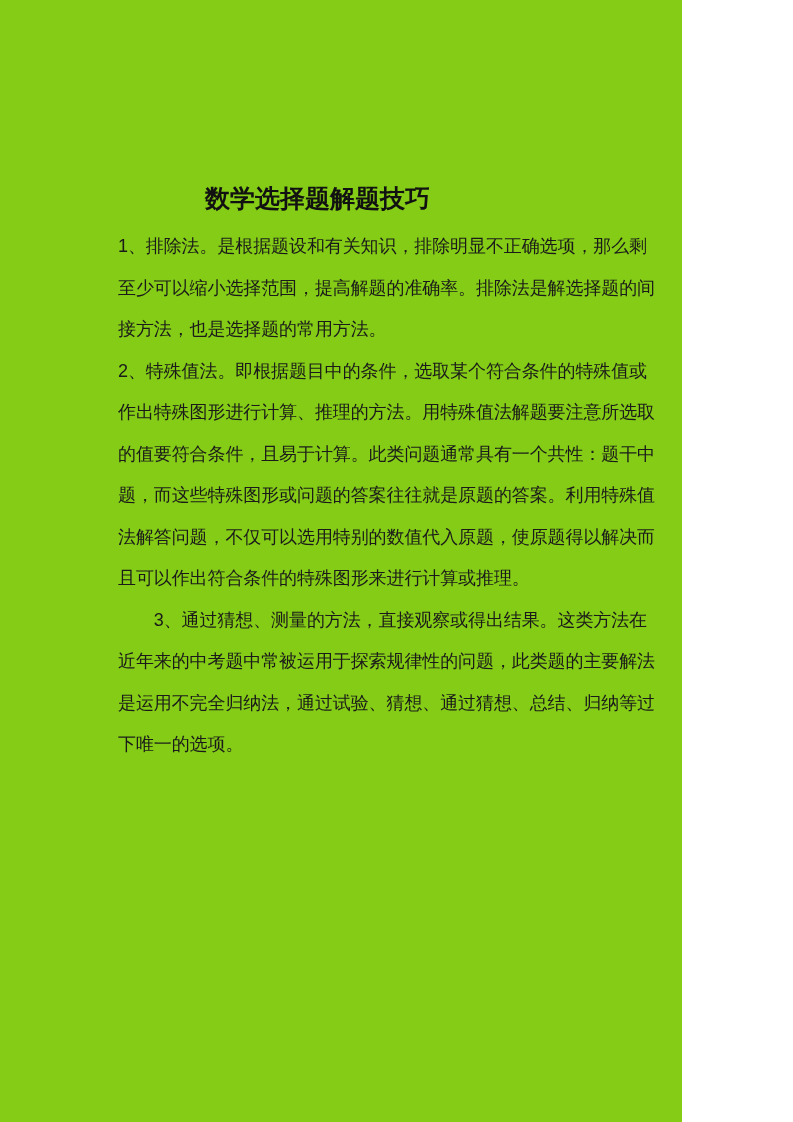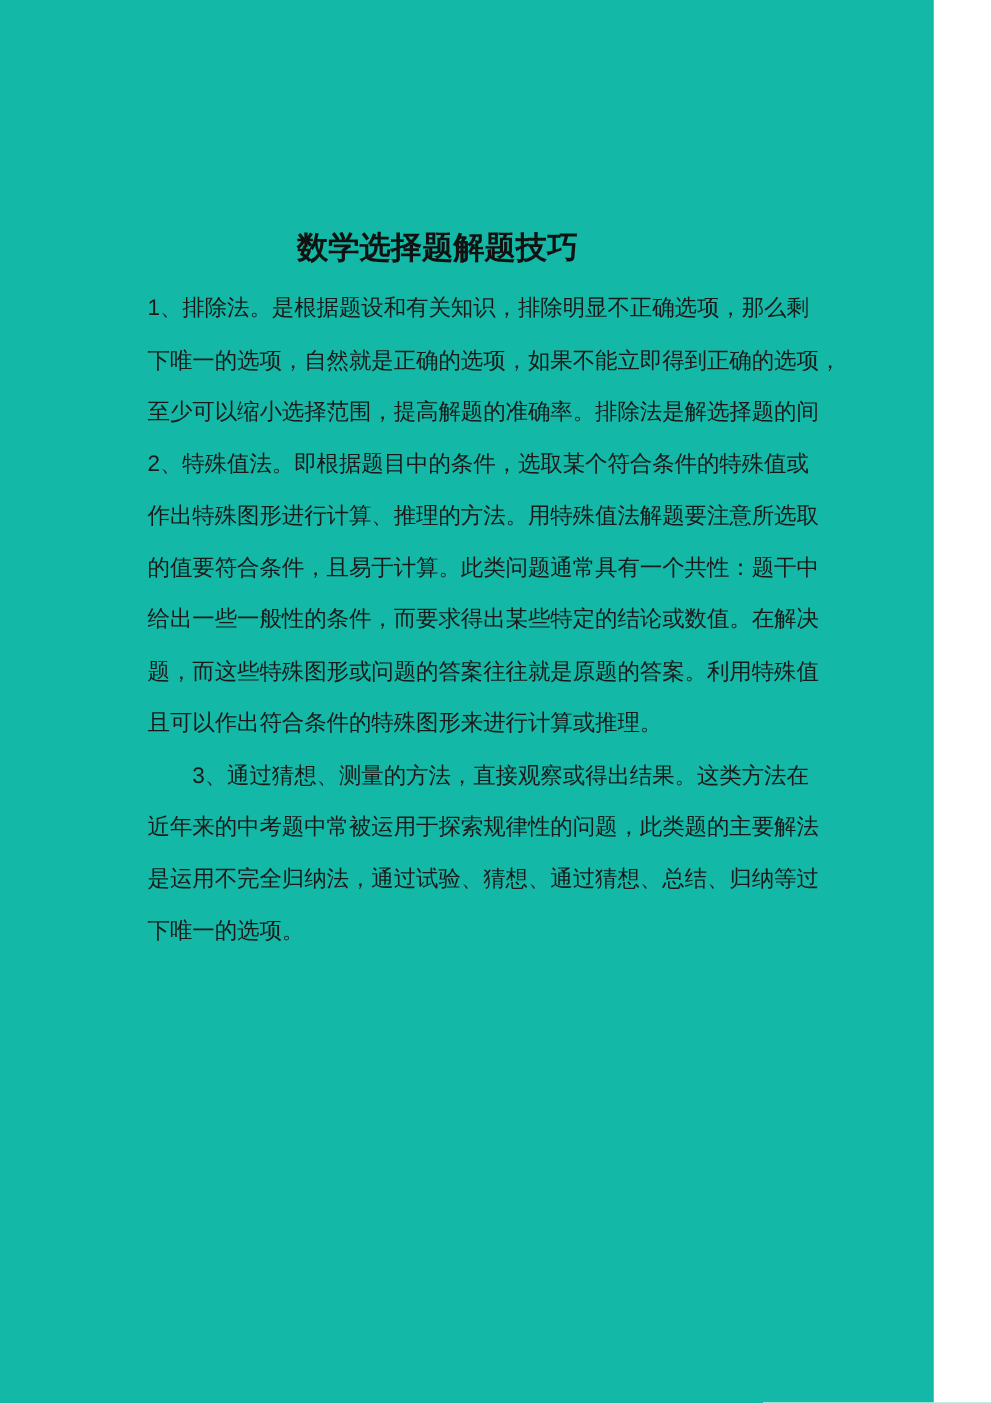--- a/index.html
+++ b/index.html
@@ -2,23 +2,23 @@
 <html><head>
 <meta charset="utf-8">
 <style>
   html, body {
     margin: 0;
     padding: 0;
     background: #ffffff;
   }
   .page {
     position: relative;
-    width: 747px;
+    width: 682px;
     height: 1122px;
-    background: #14b8a6;
+    background: #84cc16;
     overflow: hidden;
     font-family: "Liberation Sans", sans-serif;
     color: #1a1a1a;
   }
   .content {
     padding: 175px 115px 0 118px;
   }
   .doc-title {
     font-size: 25px;
     font-weight: 700;
@@ -45,29 +45,29 @@
 </style>
 </head>
 <body>
 
 <div class="page">
   <div class="content">
     <div class="doc-title">数学选择题解题技巧</div>
     <div class="doc-body">
         <div class="paragraph">
           <div class="text-line">1、排除法。是根据题设和有关知识，排除明显不正确选项，那么剩</div>
-          <div class="text-line">下唯一的选项，自然就是正确的选项，如果不能立即得到正确的选项，</div>
           <div class="text-line">至少可以缩小选择范围，提高解题的准确率。排除法是解选择题的间</div>
+          <div class="text-line">接方法，也是选择题的常用方法。</div>
         </div>
         <div class="paragraph">
           <div class="text-line">2、特殊值法。即根据题目中的条件，选取某个符合条件的特殊值或</div>
           <div class="text-line">作出特殊图形进行计算、推理的方法。用特殊值法解题要注意所选取</div>
           <div class="text-line">的值要符合条件，且易于计算。此类问题通常具有一个共性：题干中</div>
-          <div class="text-line">给出一些一般性的条件，而要求得出某些特定的结论或数值。在解决</div>
           <div class="text-line">题，而这些特殊图形或问题的答案往往就是原题的答案。利用特殊值</div>
+          <div class="text-line">法解答问题，不仅可以选用特别的数值代入原题，使原题得以解决而</div>
           <div class="text-line">且可以作出符合条件的特殊图形来进行计算或推理。</div>
         </div>
         <div class="paragraph">
           <div class="text-line">　　3、通过猜想、测量的方法，直接观察或得出结果。这类方法在</div>
           <div class="text-line">近年来的中考题中常被运用于探索规律性的问题，此类题的主要解法</div>
           <div class="text-line">是运用不完全归纳法，通过试验、猜想、通过猜想、总结、归纳等过</div>
           <div class="text-line">下唯一的选项。</div>
         </div>
       </div>
   </div>

